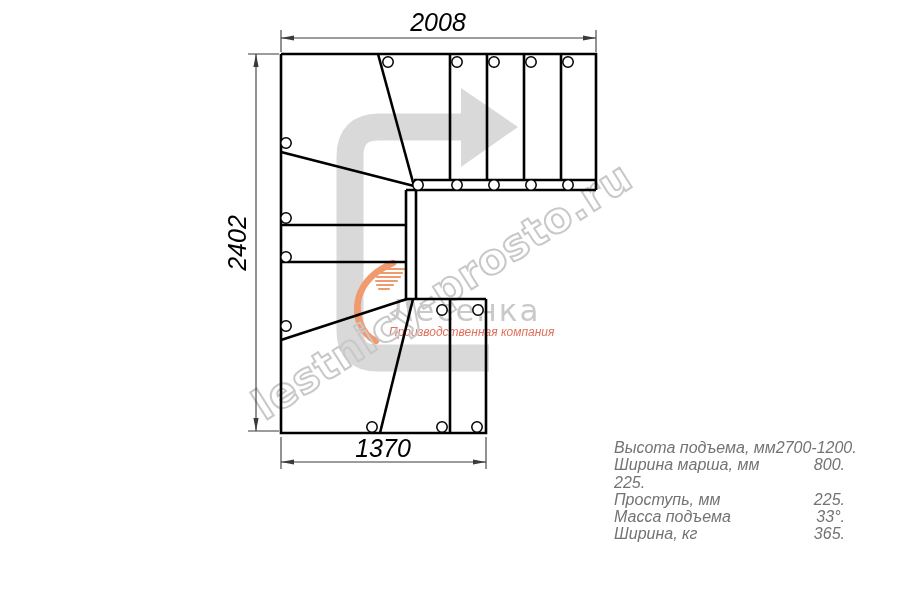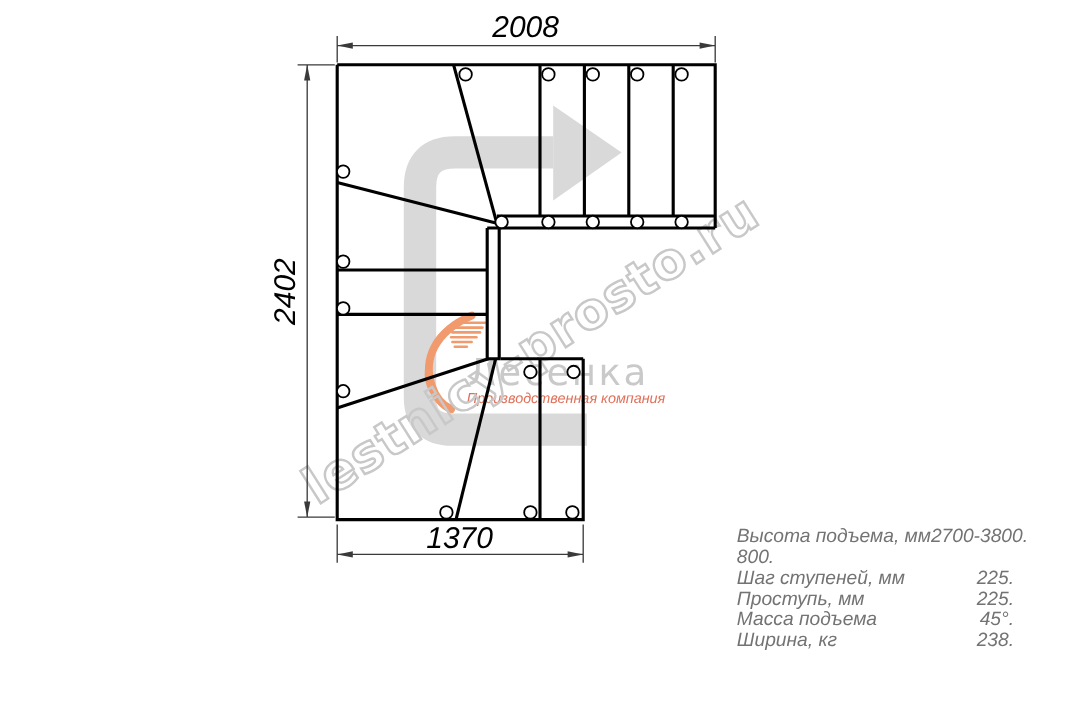--- a/index.html
+++ b/index.html
@@ -119,35 +119,35 @@
       <path class="dim-line" d="M281 437 V469 M486 437 V469 M281 462 H486"></path>
       <polygon class="dim-arrow" points="281,462 294,459.4 294,464.6"></polygon>
       <polygon class="dim-arrow" points="486,462 473,459.4 473,464.6"></polygon>
       <text class="dim-text" x="383" y="457" text-anchor="middle">1370</text>
     </g>
   </svg>
 
   <div class="specs">
     <div class="spec-row">
       <span>Высота подъема, мм</span>
-      <span>2700-3800.</span>
+      <span>2700-1200.</span>
     </div>
     <div class="spec-row">
+      <span>Ширина марша, мм</span>
       <span>800.</span>
     </div>
     <div class="spec-row">
-      <span>Шаг ступеней, мм</span>
       <span>225.</span>
     </div>
     <div class="spec-row">
       <span>Проступь, мм</span>
       <span>225.</span>
     </div>
     <div class="spec-row">
       <span>Масса подъема</span>
-      <span>45°.</span>
+      <span>33°.</span>
     </div>
     <div class="spec-row">
       <span>Ширина, кг</span>
-      <span>238.</span>
+      <span>365.</span>
     </div>
   </div>
 </div>
 
 </body></html>

